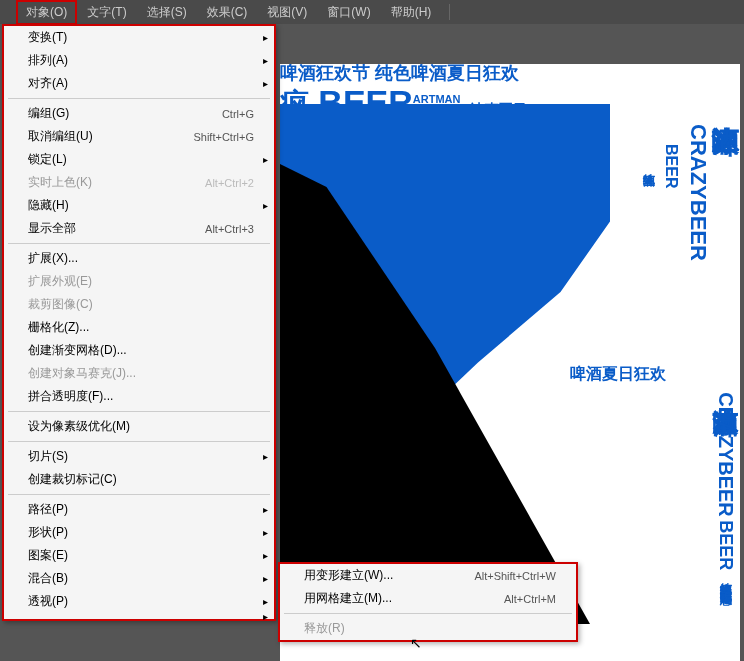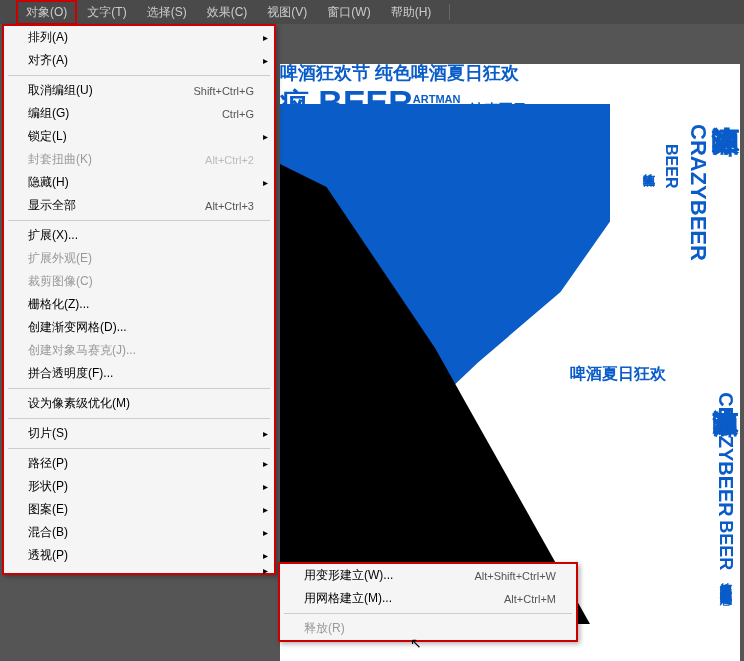--- a/index.html
+++ b/index.html
@@ -210,39 +210,42 @@
         <span style="font-size:12px">冰爽夏日</span>
         <span style="font-size:12px">疯狂啤酒</span>
         <span style="font-size:12px">邀您喝</span>
       </div>
     </div>
   </div>
 </div>
 
 <div class="dropdown">
   <div class="menu-item has-sub">
+      <span>变换(T)</span>
+    </div>
+  <div class="menu-item has-sub">
       <span>排列(A)</span>
     </div>
   <div class="menu-item has-sub">
       <span>对齐(A)</span>
     </div>
   <div class="menu-sep"></div>
+  <div class="menu-item">
+      <span>编组(G)</span>
+      <span class="shortcut">Ctrl+G</span>
+    </div>
   <div class="menu-item">
       <span>取消编组(U)</span>
       <span class="shortcut">Shift+Ctrl+G</span>
     </div>
-  <div class="menu-item">
-      <span>编组(G)</span>
-      <span class="shortcut">Ctrl+G</span>
-    </div>
   <div class="menu-item has-sub">
       <span>锁定(L)</span>
     </div>
   <div class="menu-item disabled">
-      <span>封套扭曲(K)</span>
+      <span>实时上色(K)</span>
       <span class="shortcut">Alt+Ctrl+2</span>
     </div>
   <div class="menu-item has-sub">
       <span>隐藏(H)</span>
     </div>
   <div class="menu-item">
       <span>显示全部</span>
       <span class="shortcut">Alt+Ctrl+3</span>
     </div>
   <div class="menu-sep"></div>
@@ -268,20 +271,23 @@
       <span>拼合透明度(F)...</span>
     </div>
   <div class="menu-sep"></div>
   <div class="menu-item">
       <span>设为像素级优化(M)</span>
     </div>
   <div class="menu-sep"></div>
   <div class="menu-item has-sub">
       <span>切片(S)</span>
     </div>
+  <div class="menu-item">
+      <span>创建裁切标记(C)</span>
+    </div>
   <div class="menu-sep"></div>
   <div class="menu-item has-sub">
       <span>路径(P)</span>
     </div>
   <div class="menu-item has-sub">
       <span>形状(P)</span>
     </div>
   <div class="menu-item has-sub">
       <span>图案(E)</span>
     </div>

